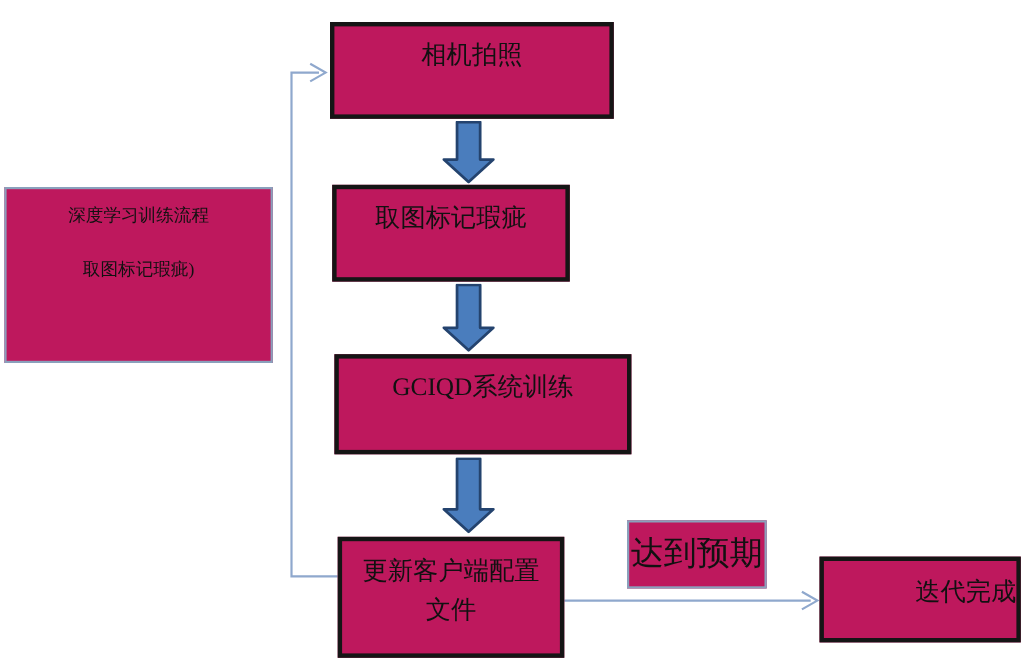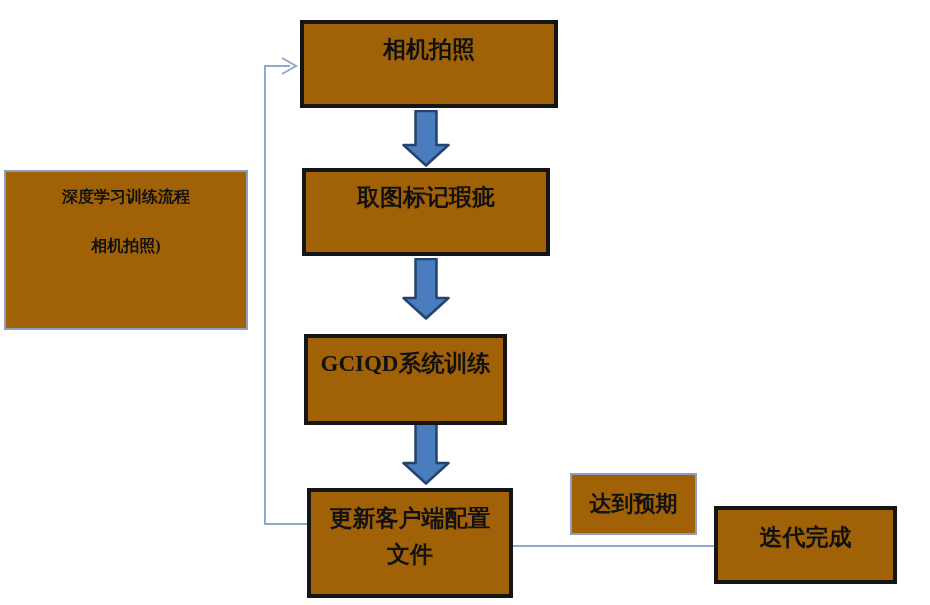--- a/index.html
+++ b/index.html
@@ -12,42 +12,41 @@
     width: 930px;
     height: 605px;
     background: #ffffff;
     overflow: hidden;
     font-family: "Liberation Serif", "DejaVu Serif", serif;
     color: #111111;
   }
   .node {
     position: absolute;
     box-sizing: border-box;
-    background: #a16207;
+    background: #be185d;
     text-align: center;
     font-size: 23px;
     line-height: 1.45;
-    font-weight: bold;
   }
   .node.black {
     border: 4px solid #151515;
   }
   .node.blue {
     border: 2px solid #8aa0bc;
   }
   .pad-top { padding-top: 9px; }
   #box-camera { left: 300px; top: 20px;  width: 258px; height: 88px; }
-  #box-mark   { left: 302px; top: 168px; width: 248px; height: 88px; }
-  #box-train  { left: 304px; top: 322px; width: 203px; height: 91px; margin-top: 12px; }
+  #box-mark   { left: 302px; top: 168px; width: 216px; height: 88px; }
+  #box-train  { left: 304px; top: 322px; width: 270px; height: 91px; }
   #box-update { left: 307px; top: 488px; width: 206px; height: 110px; line-height: 36px; text-align: center; }
   #box-note   { left: 4px;   top: 170px; width: 244px; height: 160px; font-size: 16px; padding-top: 13px; }
   #box-note .gap { height: 26px; }
-  #box-expect { left: 570px; top: 473px; width: 127px; height: 62px; font-size: 22px;
+  #box-expect { left: 570px; top: 473px; width: 127px; height: 62px; font-size: 30px;
                 display: flex; align-items: center; justify-content: center; }
-  #box-done   { left: 714px; top: 506px; width: 183px; height: 78px; padding-top: 11px; }
+  #box-done   { left: 745px; top: 506px; width: 183px; height: 78px; padding-top: 11px; text-align: right; }
   svg.overlay, svg.block-arrow {
     position: absolute;
     left: 0; top: 0;
     pointer-events: none;
   }
   svg.block-arrow { left: auto; top: auto; }
   #flow-arrow-1 { position: absolute; left: 402px; top: 110px; }
   #flow-arrow-2 { position: absolute; left: 402px; top: 258px; }
   #flow-arrow-3 { position: absolute; left: 402px; top: 416px; }
 </style>
@@ -88,21 +87,21 @@
   </div>
 
   <div id="box-update" class="node black pad-top">
     <div>更新客户端配置</div>
     <div>文件</div>
   </div>
 
   <div id="box-note" class="node blue">
     <div>深度学习训练流程</div>
     <div class="gap"></div>
-    <div>相机拍照)</div>
+    <div>取图标记瑕疵)</div>
   </div>
 
   <div id="box-expect" class="node blue">
     <span>达到预期</span>
   </div>
 
   <div id="box-done" class="node black">
     <span>迭代完成</span>
   </div>
 

